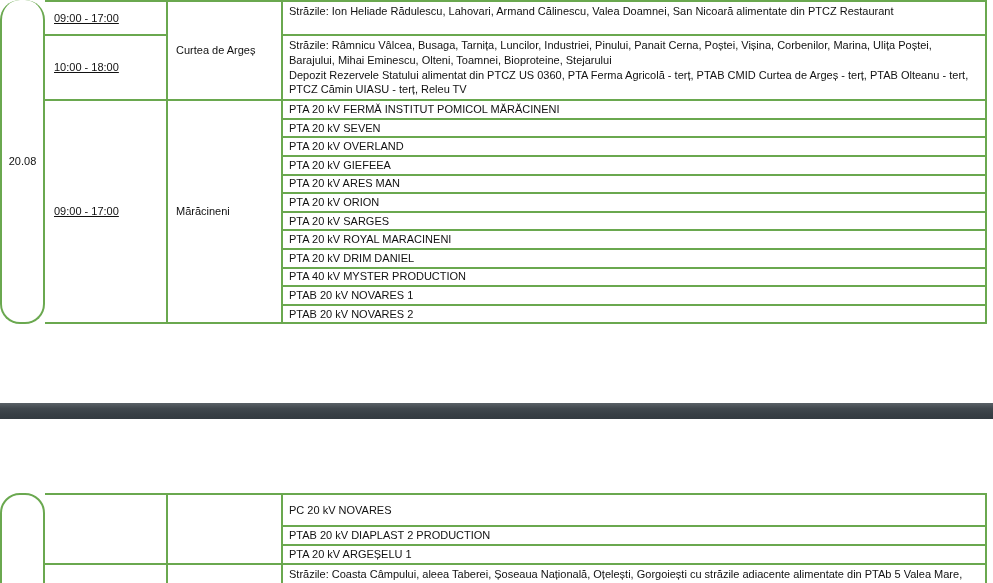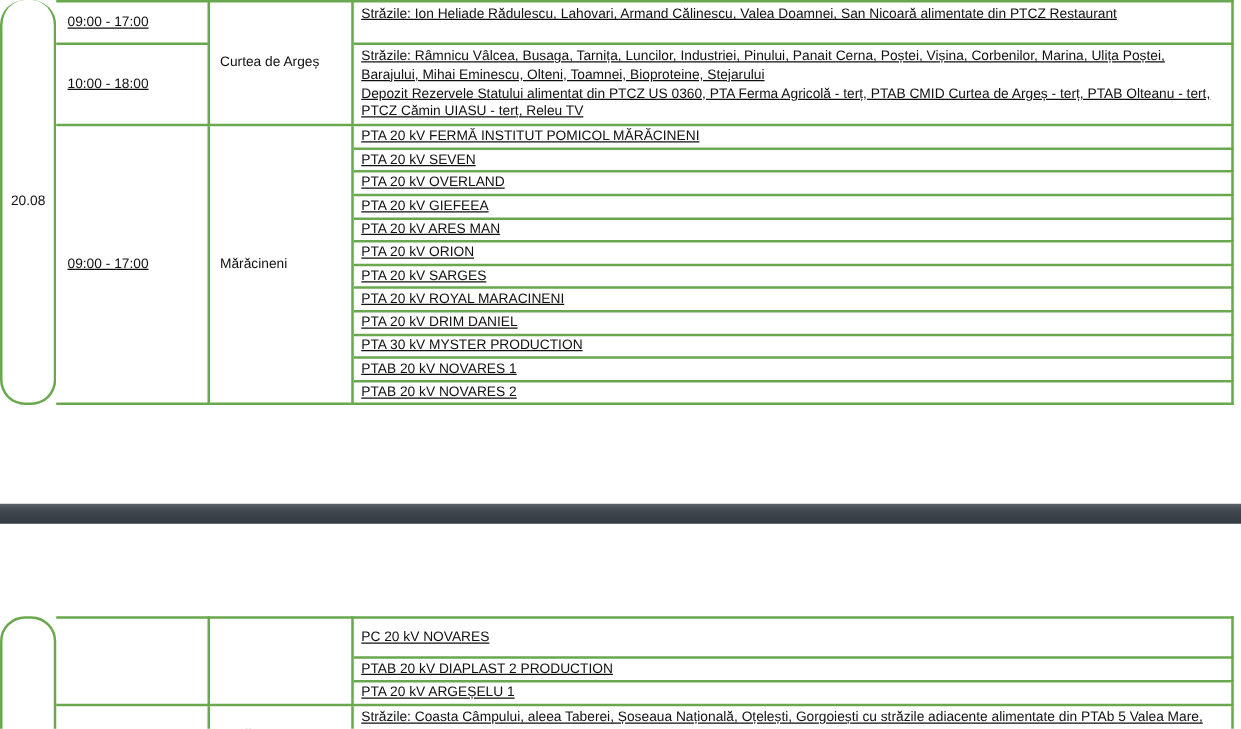--- a/index.html
+++ b/index.html
@@ -26,21 +26,21 @@
     border-bottom:2px solid var(--green);
     padding:0;overflow:hidden;vertical-align:middle;
     line-height:14.8px;
   }
   td.first{border-left:2px solid var(--green);border-radius:20px;}
   tr.toprow td{border-top:2px solid var(--green);}
   td.no-top{border-top:none !important;}
   td.date{ text-align:center; }
   td.time{ padding-left:9px;text-decoration:underline; }
   td.loc{ padding-left:8px;margin-left:11px; }
-  td.det{ padding:2px 6px 2px 6px; vertical-align:top;text-decoration:underline; }
+  td.det{ padding:2px 6px 2px 6px; vertical-align:top; }
   td.det.single{ vertical-align:middle; padding-top:0; padding-bottom:0; }
   .detline{margin:0;}
   #top-table{ top:0; }
   #bottom-table{ top:493px; }
   #page-separator{
     position:absolute;left:0;top:403px;width:993px;height:16px;
     background:linear-gradient(180deg,#5a6167 0%,#40474d 35%,#383f45 70%,#343b41 100%);
   }
 </style>
 </head>
@@ -90,21 +90,21 @@
     <tr style="height:18.6px">
         <td class="det single">PTA 20 kV SARGES</td>
       </tr>
     <tr style="height:18.6px">
         <td class="det single">PTA 20 kV ROYAL MARACINENI</td>
       </tr>
     <tr style="height:18.6px">
         <td class="det single">PTA 20 kV DRIM DANIEL</td>
       </tr>
     <tr style="height:18.6px">
-        <td class="det single">PTA 30 kV MYSTER PRODUCTION</td>
+        <td class="det single">PTA 40 kV MYSTER PRODUCTION</td>
       </tr>
     <tr style="height:18.6px">
         <td class="det single">PTAB 20 kV NOVARES 1</td>
       </tr>
     <tr style="height:18.6px">
         <td class="det single">PTAB 20 kV NOVARES 2</td>
       </tr>
   </tbody>
 </table>
 

